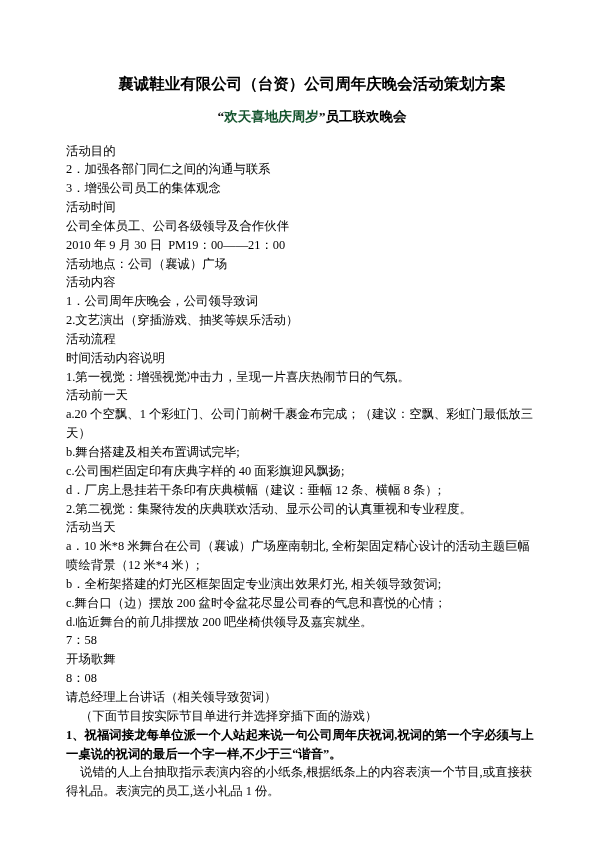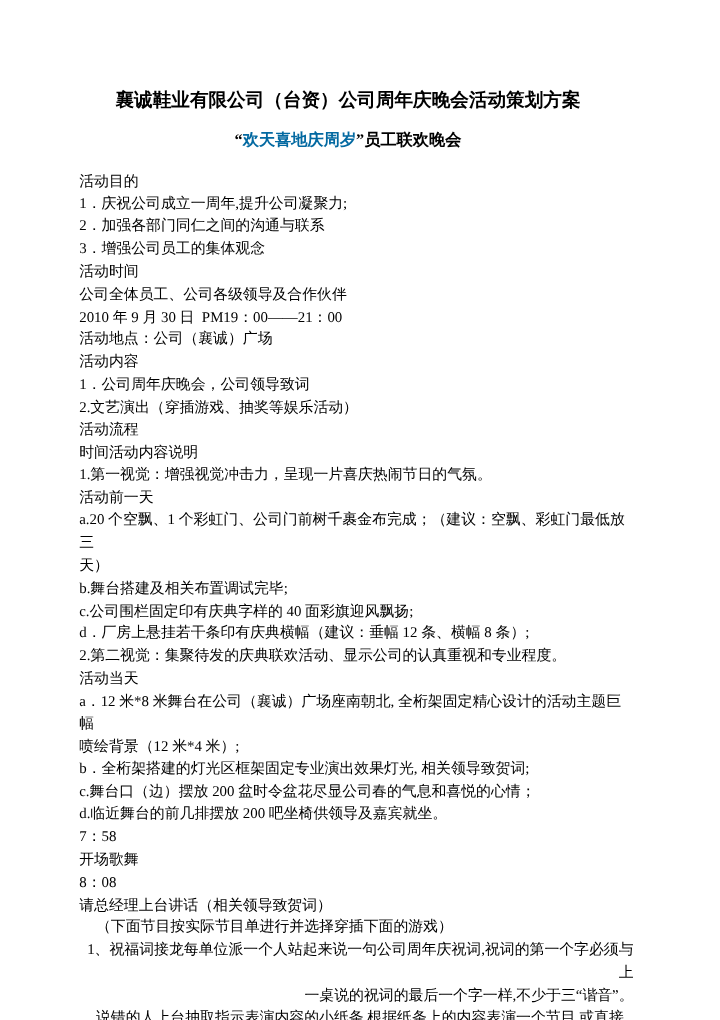--- a/index.html
+++ b/index.html
@@ -11,91 +11,90 @@
     width: 600px;
     height: 850px;
     font-family: "Liberation Serif", "DejaVu Serif", serif;
     color: #000000;
     overflow: hidden;
   }
   .page {
     box-sizing: border-box;
     width: 600px;
     height: 706px;
-    padding: 72px 72px 20px 52px;
+    padding: 72px 28px 20px 52px;
     position: relative;
   }
   .doc-title {
     font-family: "Liberation Serif", "DejaVu Serif", serif;
     font-weight: bold;
     font-size: 15.5px;
     text-align: center;
     line-height: 1.5;
     margin: 0 0 12px 0;
     letter-spacing: 0px;
   }
   .subtitle {
     text-align: center;
     font-size: 13.5px;
     font-weight: bold;
     margin: 0 0 14px 0;
     line-height: 1.5;
   }
   .subtitle .hl {
-    color: #0369a1;
+    color: #14532d;
   }
   .body-block {
     font-size: 12.4px;
     line-height: 1.52;
   }
   .ln {
     margin: 0;
     padding: 0;
     white-space: pre-wrap;
     word-break: break-all;
   }
   .ind1 { padding-left: 14px; }
   .ind2 { padding-left: 28px; }
-  .b { font-weight: normal; text-align: right; }
+  .b { font-weight: bold; }
 </style>
 </head>
 <body>
 
 <div class="page">
 
   <h1 class="doc-title">襄诚鞋业有限公司（台资）公司周年庆晚会活动策划方案</h1>
 
   <div class="subtitle">
     <span>“</span><span class="hl">欢天喜地庆周岁</span><span>”员工联欢晚会</span>
   </div>
 
   <div class="body-block" id="body-lines">
       <p class="ln ind1">活动目的</p>
-      <p class="ln ind1">1．庆祝公司成立一周年,提升公司凝聚力;</p>
       <p class="ln ind1">2．加强各部门同仁之间的沟通与联系</p>
       <p class="ln ind1">3．增强公司员工的集体观念</p>
       <p class="ln ind1">活动时间</p>
       <p class="ln ind1">公司全体员工、公司各级领导及合作伙伴</p>
       <p class="ln ind1">2010 年 9 月 30 日  PM19：00——21：00</p>
       <p class="ln ind1">活动地点：公司（襄诚）广场</p>
       <p class="ln ind1">活动内容</p>
       <p class="ln ind1">1．公司周年庆晚会，公司领导致词</p>
       <p class="ln ind1">2.文艺演出（穿插游戏、抽奖等娱乐活动）</p>
       <p class="ln ind1">活动流程</p>
       <p class="ln ind1">时间活动内容说明</p>
       <p class="ln ind1">1.第一视觉：增强视觉冲击力，呈现一片喜庆热闹节日的气氛。</p>
       <p class="ln ind1">活动前一天</p>
       <p class="ln ind1">a.20 个空飘、1 个彩虹门、公司门前树千裹金布完成；（建议：空飘、彩虹门最低放三</p>
       <p class="ln ind1">天）</p>
       <p class="ln ind1">b.舞台搭建及相关布置调试完毕;</p>
       <p class="ln ind1">c.公司围栏固定印有庆典字样的 40 面彩旗迎风飘扬;</p>
       <p class="ln ind1">d．厂房上悬挂若干条印有庆典横幅（建议：垂幅 12 条、横幅 8 条）;</p>
       <p class="ln ind1">2.第二视觉：集聚待发的庆典联欢活动、显示公司的认真重视和专业程度。</p>
       <p class="ln ind1">活动当天</p>
-      <p class="ln ind1">a．12 米*8 米舞台在公司（襄诚）广场座南朝北, 全桁架固定精心设计的活动主题巨幅</p>
+      <p class="ln ind1">a．10 米*8 米舞台在公司（襄诚）广场座南朝北, 全桁架固定精心设计的活动主题巨幅</p>
       <p class="ln ind1">喷绘背景（12 米*4 米）;</p>
       <p class="ln ind1">b．全桁架搭建的灯光区框架固定专业演出效果灯光, 相关领导致贺词;</p>
       <p class="ln ind1">c.舞台口（边）摆放 200 盆时令盆花尽显公司春的气息和喜悦的心情；</p>
       <p class="ln ind1">d.临近舞台的前几排摆放 200 吧坐椅供领导及嘉宾就坐。</p>
       <p class="ln ind1">7：58</p>
       <p class="ln ind1">开场歌舞</p>
       <p class="ln ind1">8：08</p>
       <p class="ln ind1">请总经理上台讲话（相关领导致贺词）</p>
       <p class="ln ind2">（下面节目按实际节目单进行并选择穿插下面的游戏）</p>
       <p class="ln ind1 b">1、祝福词接龙每单位派一个人站起来说一句公司周年庆祝词,祝词的第一个字必须与上</p>

